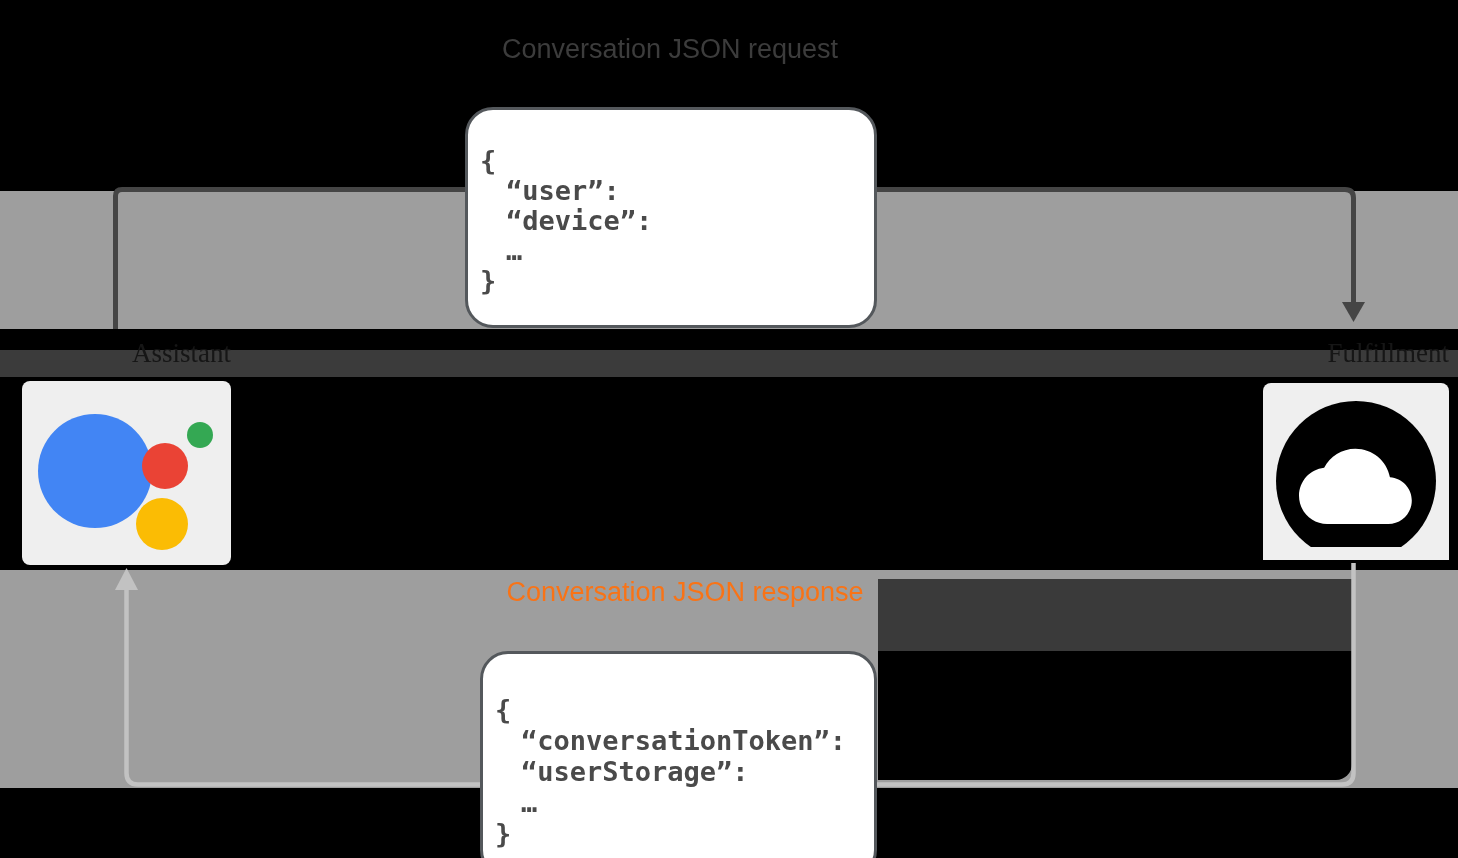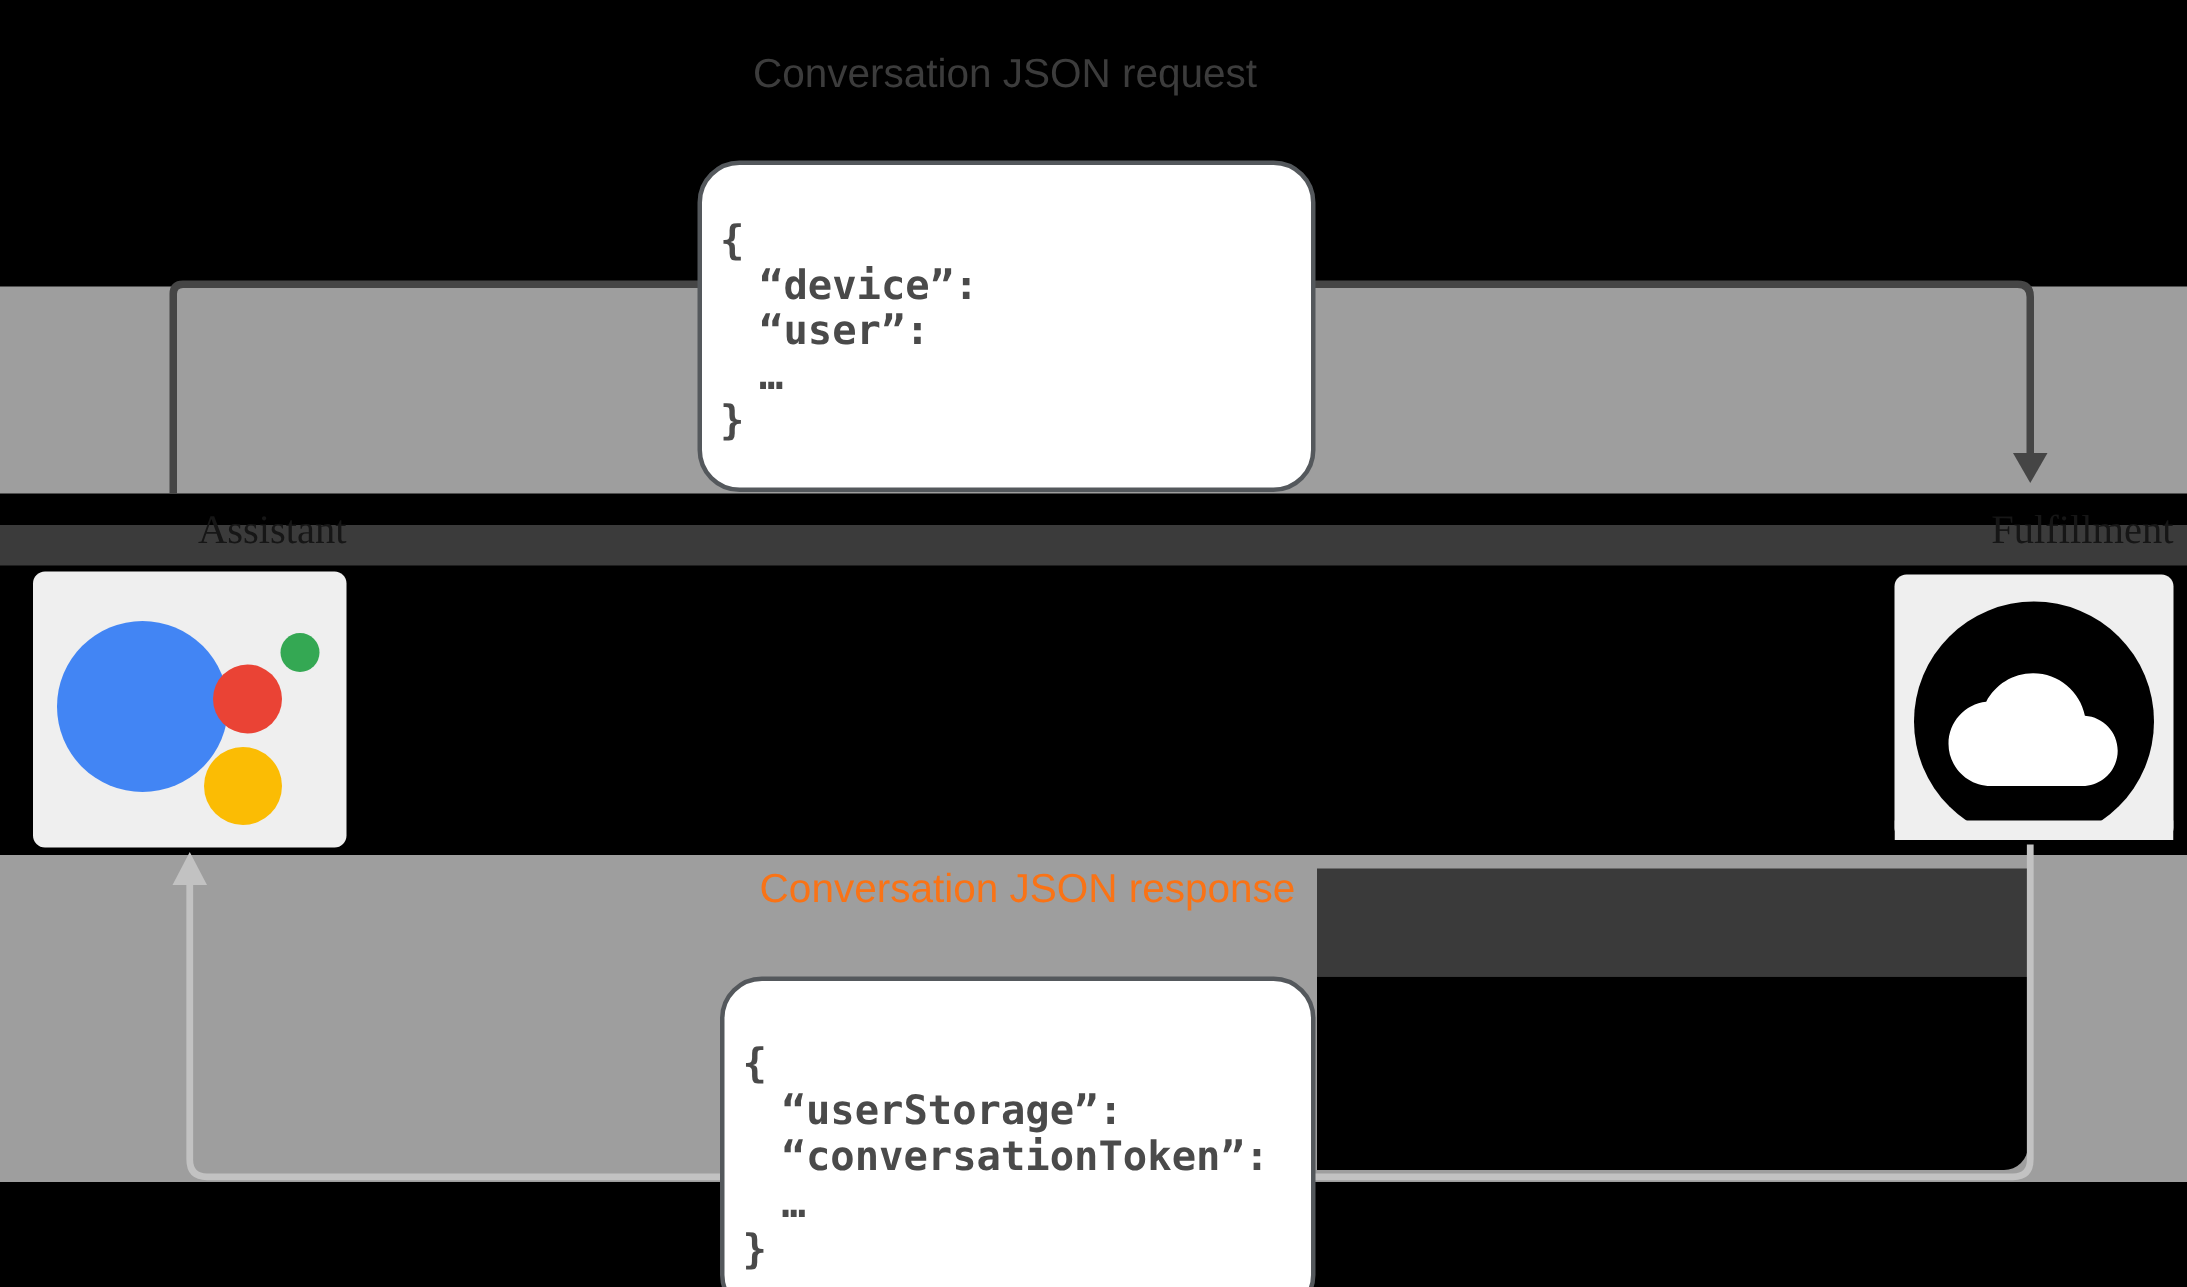--- a/index.html
+++ b/index.html
@@ -78,27 +78,27 @@
       <circle cx="93" cy="98" r="80" fill="#000000"></circle>
       <rect x="0" y="164" width="186" height="13" fill="#efefef"></rect>
       <g transform="translate(36,47) scale(4.7)">
         <path fill="#ffffff" d="M19.35 10.04C18.67 6.59 15.64 4 12 4 9.11 4 6.6 5.64 5.35 8.04 2.34 8.36 0 10.91 0 14c0 3.31 2.69 6 6 6h13c2.76 0 5-2.24 5-5 0-2.64-2.05-4.78-4.65-4.96z"></path>
       </g>
     </svg>
   </div>
 
   <div class="code-box code-box-request">
     <div class="code-line">{</div>
+    <div class="code-line indent">“user”:</div>
     <div class="code-line indent">“device”:</div>
-    <div class="code-line indent">“user”:</div>
     <div class="code-line indent">…</div>
     <div class="code-line">}</div>
   </div>
 
   <div class="code-box code-box-response">
     <div class="code-line">{</div>
+    <div class="code-line indent">“conversationToken”:</div>
     <div class="code-line indent">“userStorage”:</div>
-    <div class="code-line indent">“conversationToken”:</div>
     <div class="code-line indent">…</div>
     <div class="code-line">}</div>
   </div>
 
 </div>
 
 </body></html>

